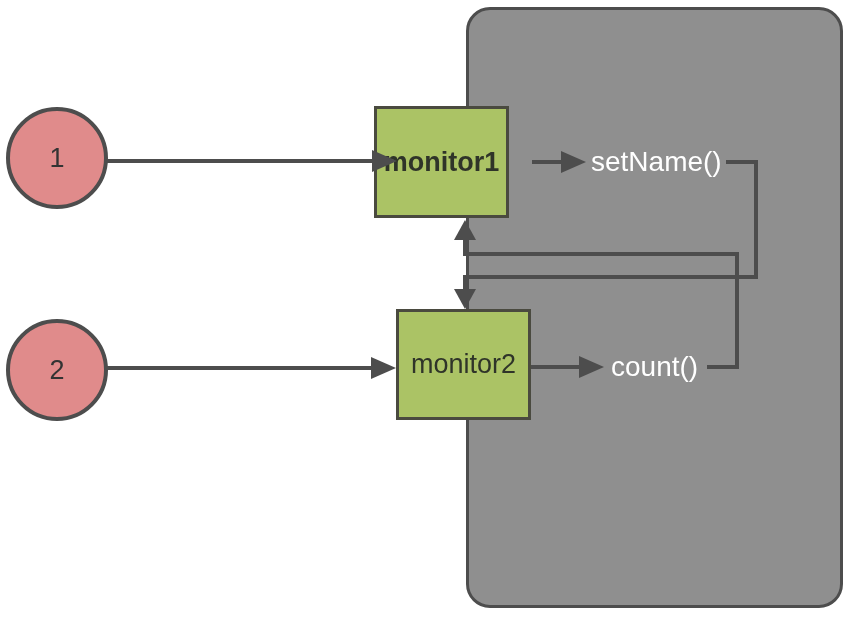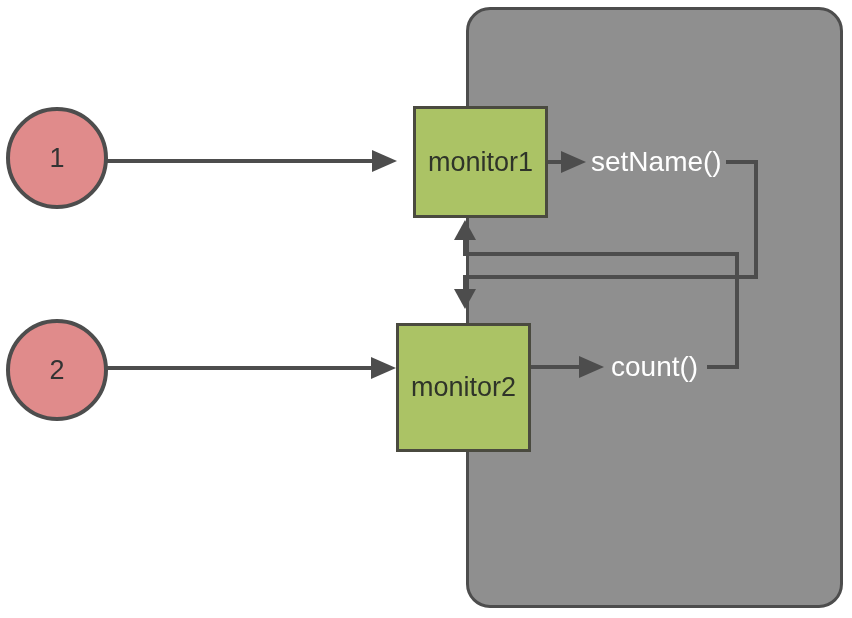--- a/index.html
+++ b/index.html
@@ -73,23 +73,23 @@
   <div class="line" style="left:463px; top:275px; width:295px; height:4px;"></div>
   <div class="line hi" style="left:463px; top:277px; width:4px; height:14px;"></div>
   <div class="arr down" style="left:454px; top:289px;"></div>
 
   <div class="line" style="left:707px; top:365px; width:32px; height:4px;"></div>
   <div class="line" style="left:735px; top:252px; width:4px; height:117px;"></div>
   <div class="line" style="left:463px; top:252px; width:276px; height:4px;"></div>
   <div class="line hi" style="left:463px; top:238px; width:4px; height:16px;"></div>
   <div class="arr up" style="left:454px; top:220px;"></div>
 
-  <div class="box" style="left:413px; top:106px;">
+  <div class="box" style="left:374px; top:106px;font-weight:bold;">
     <span>monitor1</span>
   </div>
-  <div class="box" style="left:396px; top:309px; height:129px;margin-top:14px;">
+  <div class="box" style="left:396px; top:309px; height:111px;">
     <span>monitor2</span>
   </div>
 
   <div class="method" style="left:611px; top:352px;">count()</div>
   <div class="method" style="left:591px; top:147px;">setName()</div>
 
 </div>
 
 </body></html>

